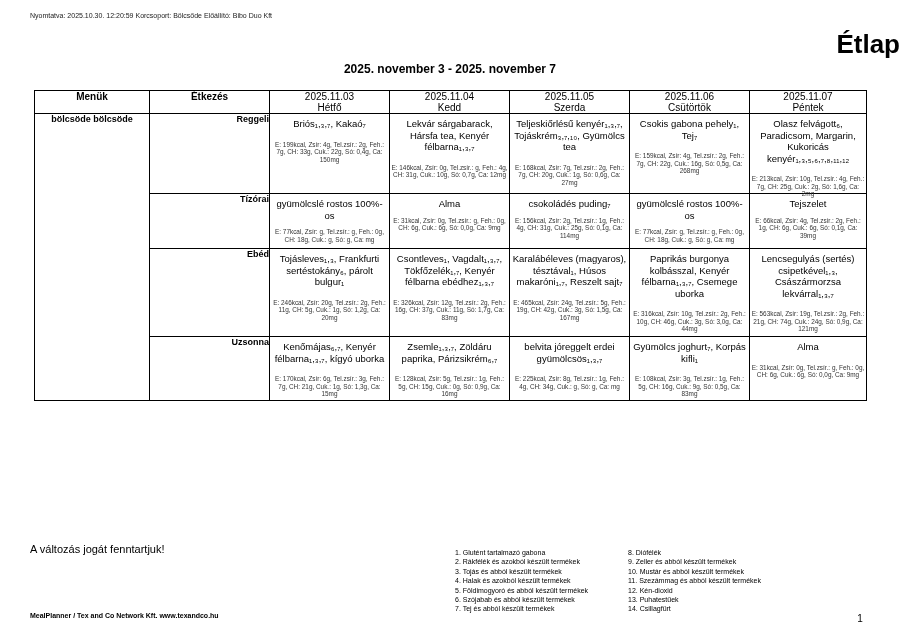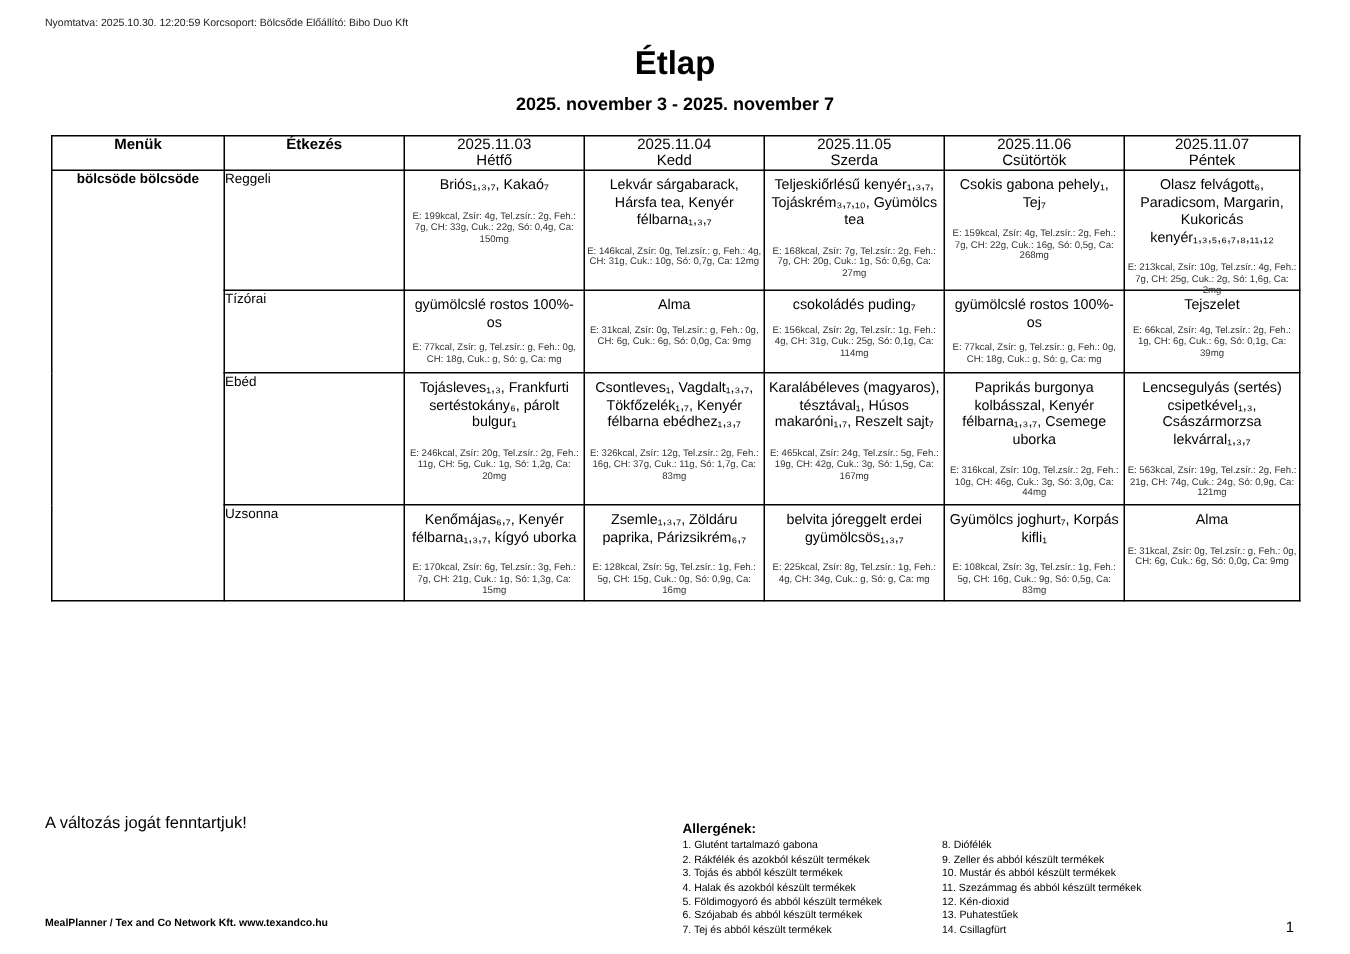--- a/index.html
+++ b/index.html
@@ -2,31 +2,31 @@
 <html><head>
 <meta charset="utf-8">
 <style>
   html,body{margin:0;padding:0;}
   body{
     width:900px;height:636px;position:relative;background:#ffffff;
     font-family:"Liberation Sans","DejaVu Sans",sans-serif;color:#000;
     overflow:hidden;
   }
   .print-line{position:absolute;left:30px;top:12px;font-size:7px;color:#1a1a1a;}
-  .title{position:absolute;left:0;top:29px;width:100%;text-align:center;font-size:22px;font-weight:bold;}
+  .title{position:absolute;left:0;top:29px;width:100%;text-align:right;font-size:26px;font-weight:bold;}
   .subtitle{position:absolute;left:0;top:62px;width:100%;text-align:center;font-size:12px;font-weight:bold;}
 
   table.menu{border-collapse:collapse;table-layout:fixed;width:832px;position:absolute;left:34px;top:90px;}
   table.menu td{border:1px solid #000;padding:0;vertical-align:top;overflow:visible;}
   td.day-cell{border:2px solid #000;}
   .hdr{font-weight:bold;font-size:10px;text-align:center;padding-top:9px;margin-left:38px;}
   .day-hdr{font-size:10px;text-align:center;line-height:11px;padding-top:4px;}
   .hdr-inner{height:22px;}
   .group-cell{font-weight:bold;font-size:9px;text-align:center;padding-top:7px;margin-top:20px;}
-  .meal-cell{font-weight:normal;font-size:9px;text-align:left;padding-top:7px;}
+  .meal-cell{font-weight:bold;font-size:9px;text-align:right;padding-top:7px;}
   .inner{text-align:center;overflow:visible;}
   .h-reg{height:79px;} .h-tiz{height:54px;} .h-ebe{height:87px;} .h-uzs{height:63px;}
   .dish{font-size:9.5px;line-height:11.5px;padding:4px 2px 0 2px;}
   .nutri{font-size:6.4px;line-height:7.6px;color:#333;margin-top:11px;padding:0 1px;}
   .tiz .nutri{margin-top:7px;}
   .change-note{position:absolute;left:30px;top:543px;font-size:11px;}
   .allergens{position:absolute;left:455px;top:548px;font-size:7px;line-height:9.4px;}
   .allergens .heading{font-weight:bold;font-size:9px;margin-bottom:2px;}
   .allergen-cols{display:flex;}
   .acol1{width:173px;}
@@ -235,21 +235,20 @@
             <div class="nutri">E: 31kcal, Zsír: 0g, Tel.zsír.: g, Feh.: 0g, CH: 6g, Cuk.: 6g, Só: 0,0g, Ca: 9mg</div>
           </div>
         </td>
   </tr>
 </tbody>
   </table>
 
 <div class="change-note">A változás jogát fenntartjuk!</div>
 
 <div class="allergens">
-  <div class="heading">Allergének:</div>
   <div class="allergen-cols">
     <div class="acol1">
       <div class="allergen-item">1. Glutént tartalmazó gabona</div>
       <div class="allergen-item">2. Rákfélék és azokból készült termékek</div>
       <div class="allergen-item">3. Tojás és abból készült termékek</div>
       <div class="allergen-item">4. Halak és azokból készült termékek</div>
       <div class="allergen-item">5. Földimogyoró és abból készült termékek</div>
       <div class="allergen-item">6. Szójabab és abból készült termékek</div>
       <div class="allergen-item">7. Tej és abból készült termékek</div>
     </div>

